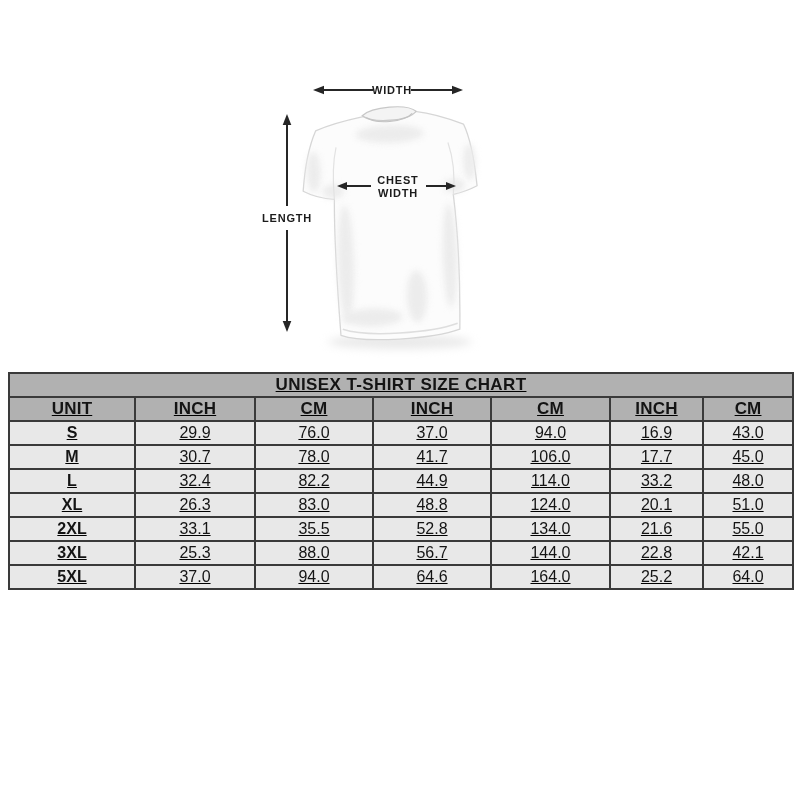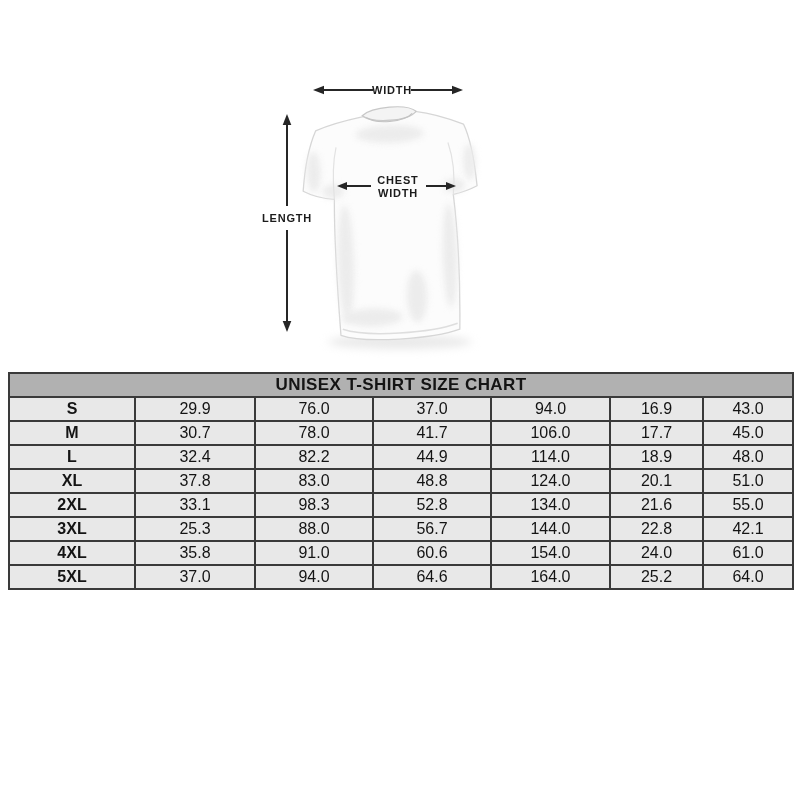--- a/index.html
+++ b/index.html
@@ -35,20 +35,21 @@
     font-weight: bold;
     font-size: 11px;
     letter-spacing: 0.8px;
   }
   table.size-table {
     position: absolute;
     left: 8px; top: 372px;
     width: 784px;
     border-collapse: collapse;
     table-layout: fixed;
+    text-decoration: underline;
   }
   .size-table th, .size-table td {
     border: 2px solid var(--border);
     text-align: center;
     vertical-align: middle;
     padding: 0;
     height: 22px;
     line-height: 22px;
     color: var(--text);
     white-space: nowrap;
@@ -147,20 +148,29 @@
       <col style="width:118px">
     <col style="width:118px">
       <col style="width:119px">
       <col style="width:93px">
       <col style="width:90px">
   </colgroup>
   <thead>
     <tr>
       <th colspan="7" class="table-title">UNISEX T-SHIRT SIZE CHART</th>
     </tr>
+    <tr>
+      <th>UNIT</th>
+      <th>INCH</th>
+      <th>CM</th>
+      <th>INCH</th>
+      <th>CM</th>
+      <th>INCH</th>
+      <th>CM</th>
+    </tr>
   </thead>
   <tbody>
       <tr>
         <td class="size-cell">S</td>
         <td>29.9</td>
         <td>76.0</td>
         <td>37.0</td>
         <td>94.0</td>
         <td>16.9</td>
         <td>43.0</td>
@@ -173,60 +183,51 @@
         <td>106.0</td>
         <td>17.7</td>
         <td>45.0</td>
       </tr>
       <tr>
         <td class="size-cell">L</td>
         <td>32.4</td>
         <td>82.2</td>
         <td>44.9</td>
         <td>114.0</td>
-        <td>18.9</td>
+        <td>33.2</td>
         <td>48.0</td>
       </tr>
       <tr>
         <td class="size-cell">XL</td>
-        <td>37.8</td>
+        <td>26.3</td>
         <td>83.0</td>
         <td>48.8</td>
         <td>124.0</td>
         <td>20.1</td>
         <td>51.0</td>
       </tr>
       <tr>
         <td class="size-cell">2XL</td>
         <td>33.1</td>
-        <td>98.3</td>
+        <td>35.5</td>
         <td>52.8</td>
         <td>134.0</td>
         <td>21.6</td>
         <td>55.0</td>
       </tr>
       <tr>
         <td class="size-cell">3XL</td>
         <td>25.3</td>
         <td>88.0</td>
         <td>56.7</td>
         <td>144.0</td>
         <td>22.8</td>
         <td>42.1</td>
       </tr>
       <tr>
-        <td class="size-cell">4XL</td>
-        <td>35.8</td>
-        <td>91.0</td>
-        <td>60.6</td>
-        <td>154.0</td>
-        <td>24.0</td>
-        <td>61.0</td>
-      </tr>
-      <tr>
         <td class="size-cell">5XL</td>
         <td>37.0</td>
         <td>94.0</td>
         <td>64.6</td>
         <td>164.0</td>
         <td>25.2</td>
         <td>64.0</td>
       </tr>
     </tbody>
 </table>

